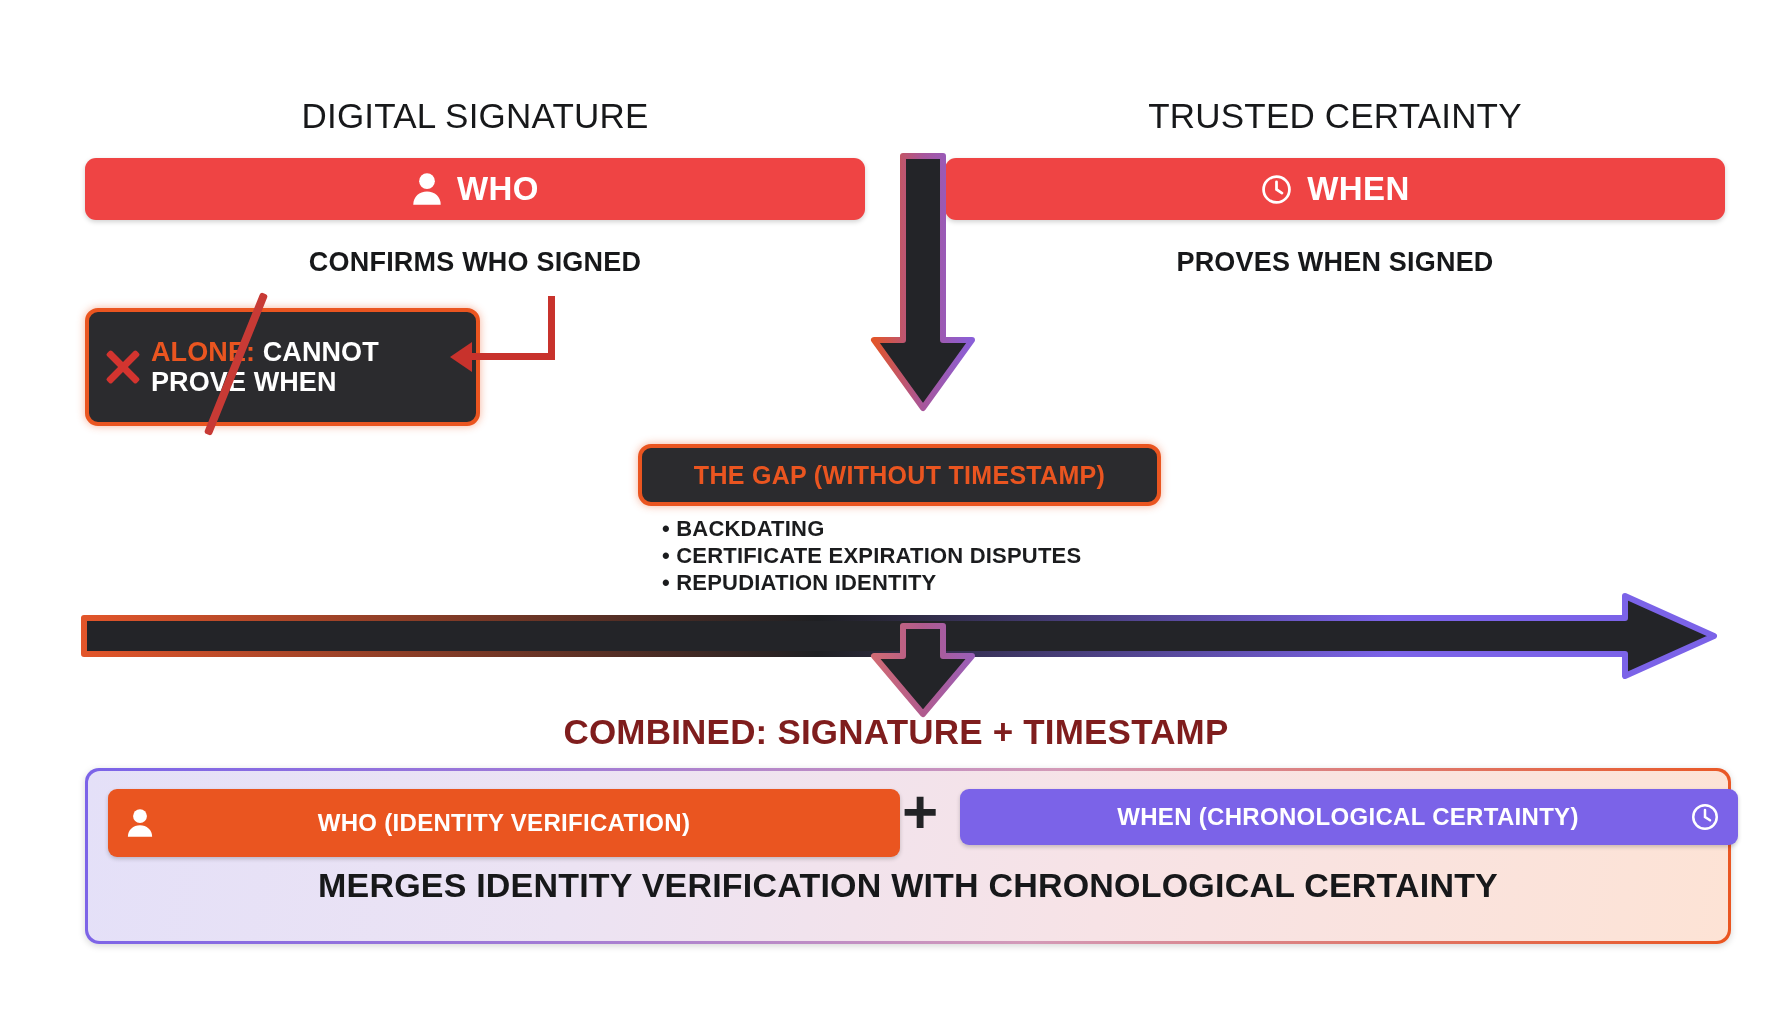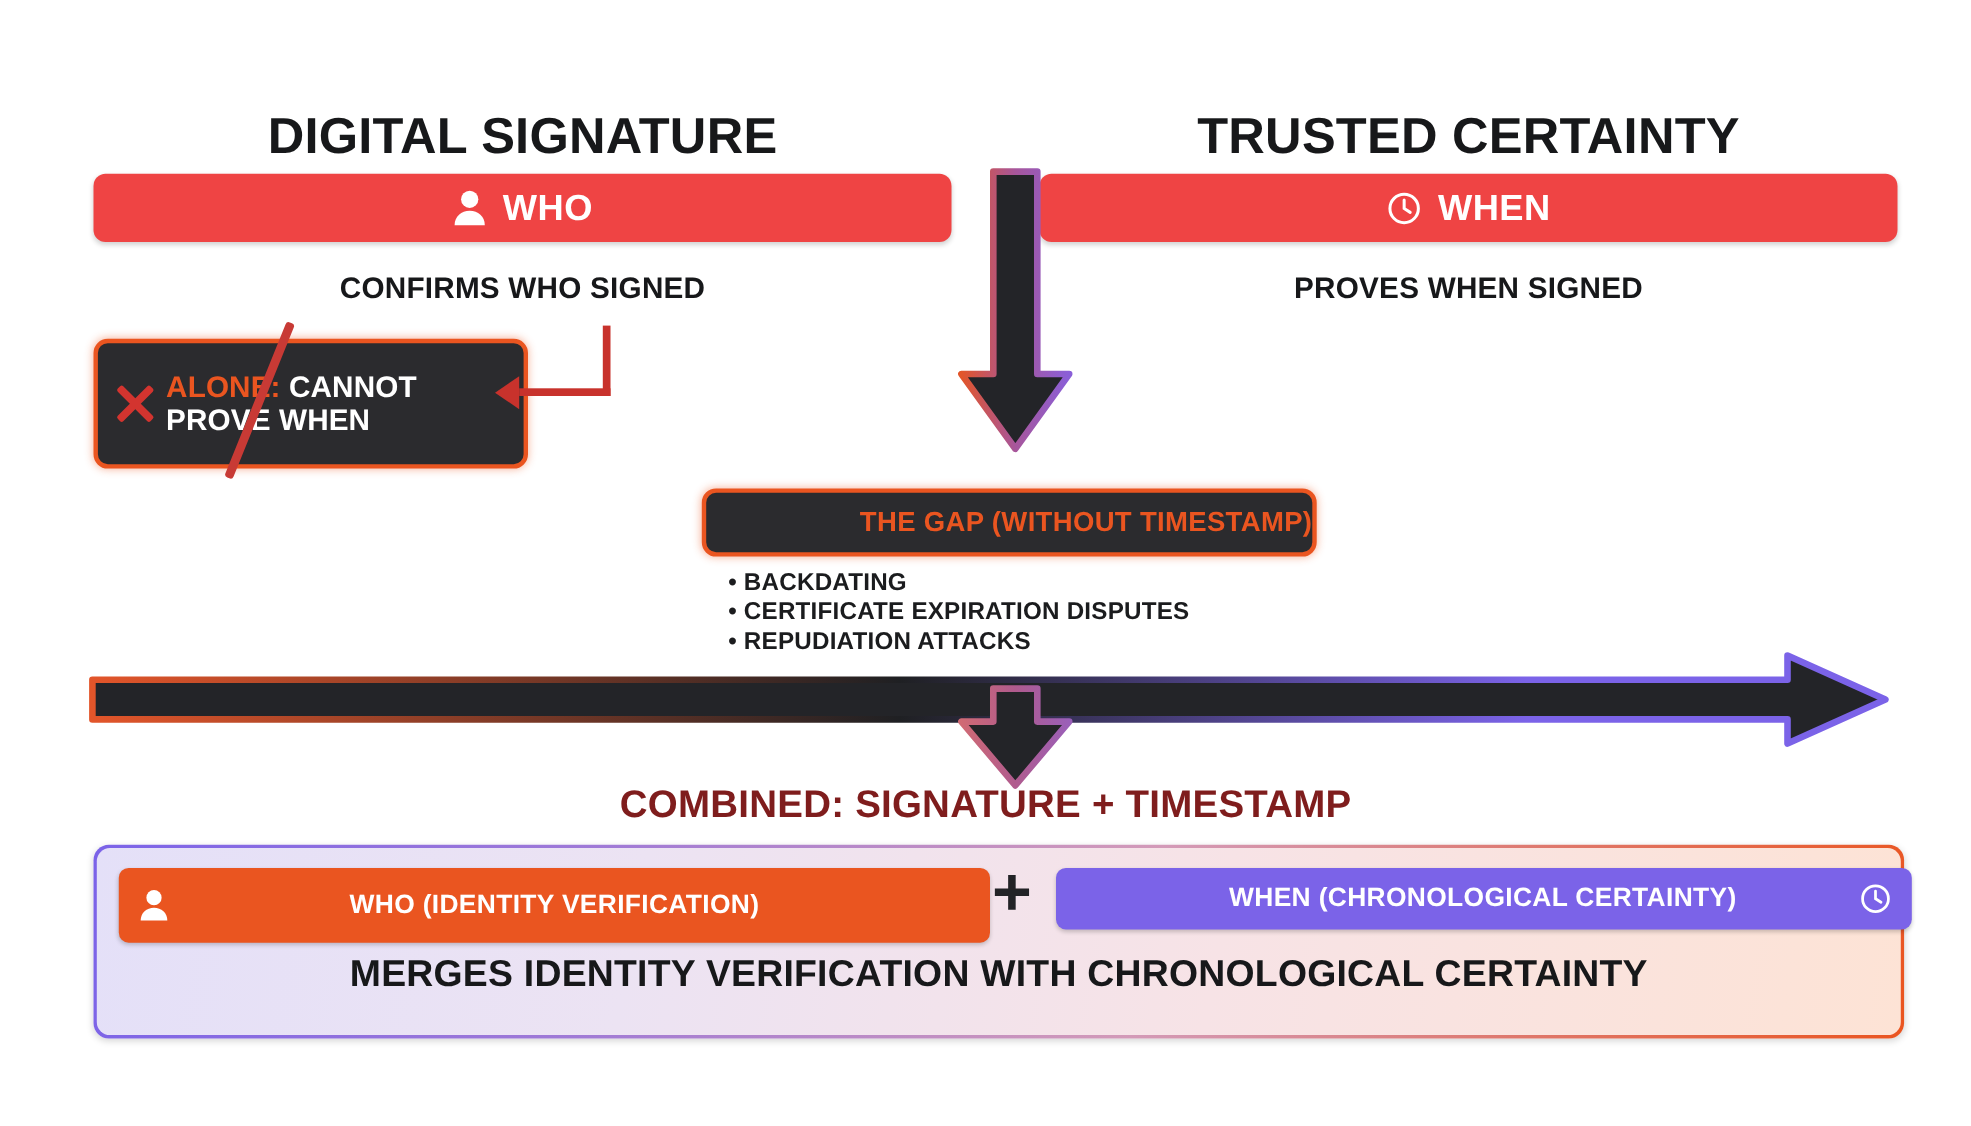--- a/index.html
+++ b/index.html
@@ -8,22 +8,22 @@
     background:#ffffff;
     font-family:"Liberation Sans", sans-serif;
     overflow:hidden;
     position:relative;
   }
   .stage{position:absolute;left:0;top:0;width:1792px;height:1024px;}
 
   
   .col-title{
     position:absolute;
-    font-weight:bold;
-    font-size:46px;
+    font-weight:normal;
+    font-size:35px;
     letter-spacing:.2px;
     color:#17181a;
     text-align:center;
     white-space:nowrap;
   }
 
   
   .pill{
     position:absolute;
     border-radius:11px;
@@ -94,21 +94,21 @@
   .elbow .seg{position:absolute;background:#c8322c;}
   .elbow .head{
     position:absolute;width:0;height:0;
     border-top:15px solid transparent;
     border-bottom:15px solid transparent;
     border-right:22px solid #c8322c;
   }
 
   
   .gap-box{
-    display:flex;align-items:center;justify-content:flex-end;padding-left:36px;
+    display:flex;align-items:center;justify-content:center;
   }
   .gap-label{
     font-weight:bold;font-size:25px;color:#ea5520;letter-spacing:.3px;white-space:nowrap;
   }
   .gap-list{
     position:absolute;
     font-weight:bold;font-size:22px;color:#1b1c1e;
     line-height:1.22;letter-spacing:.2px;
   }
   .gap-list div{white-space:nowrap;}
@@ -212,21 +212,21 @@
     <path d="M41 4 H81 V188 H110 L61 256 L12 188 H41 Z" fill="#232428" stroke="url(#gradV1)" stroke-width="6" stroke-linejoin="round"></path>
   </svg>
 
   <div class="dark-box gap-box" style="left:638px;top:444px;width:515px;height:54px;">
     <span class="gap-label">THE GAP (WITHOUT TIMESTAMP)</span>
   </div>
 
   <div class="gap-list" style="left:662px;top:516px;">
     <div>•&nbsp;<span>BACKDATING</span></div>
     <div>•&nbsp;<span>CERTIFICATE EXPIRATION DISPUTES</span></div>
-    <div>•&nbsp;<span>REPUDIATION ATTACKS</span></div>
+    <div>•&nbsp;<span>REPUDIATION IDENTITY</span></div>
   </div>
 
   <svg class="arrow-svg" style="left:80px;top:592px;" width="1640" height="88" viewBox="0 0 1640 88">
     <defs>
       <linearGradient id="gradH" x1="0" y1="0" x2="1" y2="0">
         <stop offset="0%" stop-color="#e2552a"></stop>
         <stop offset="45%" stop-color="#1f2023"></stop>
         <stop offset="80%" stop-color="#7b63e8"></stop>
         <stop offset="100%" stop-color="#7b63e8"></stop>
       </linearGradient>

